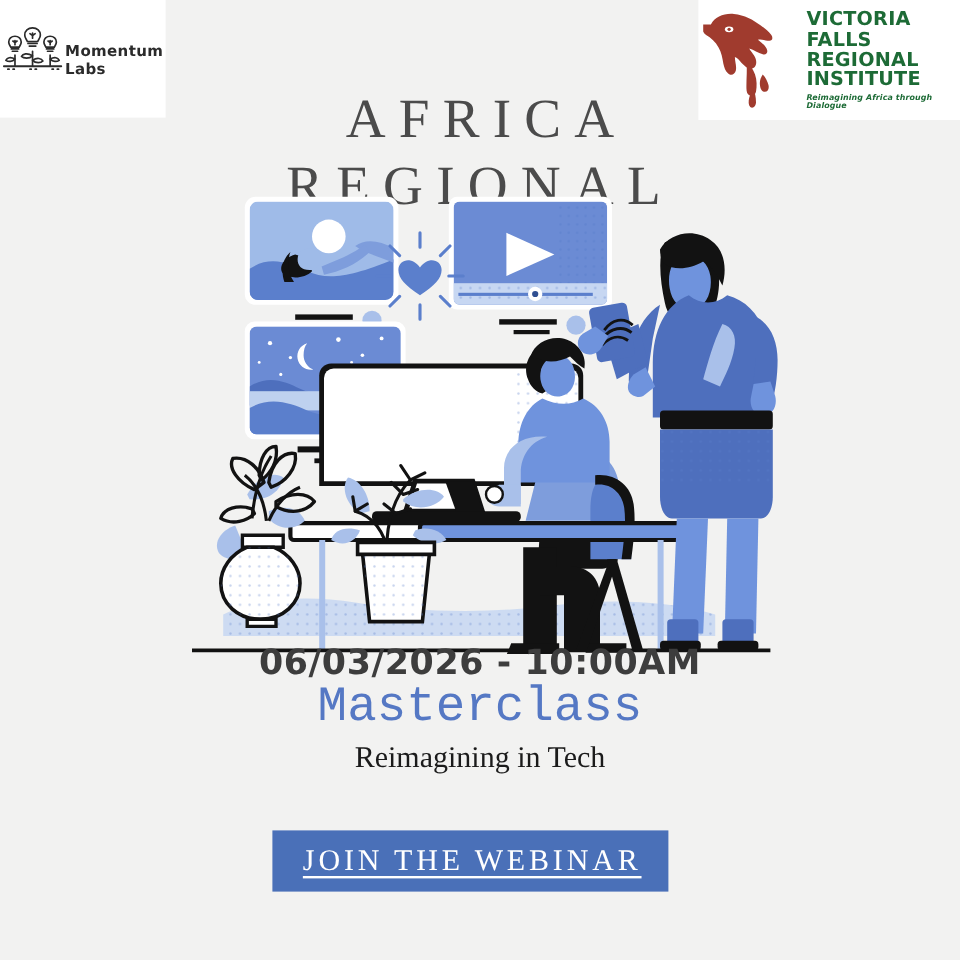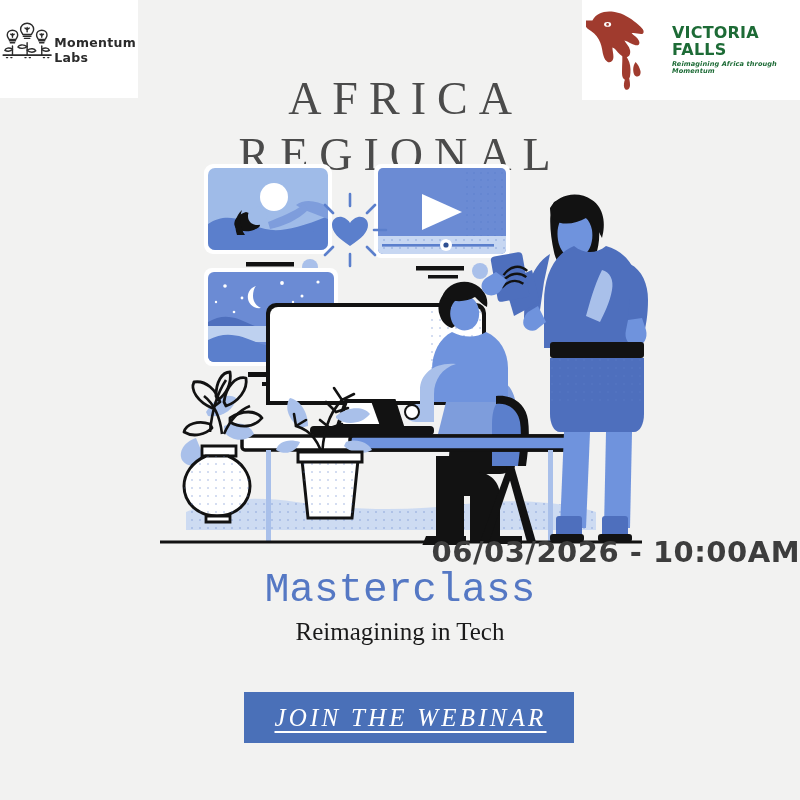--- a/index.html
+++ b/index.html
@@ -45,40 +45,40 @@
     letter-spacing:11px;color:#4b4b4b;
     text-indent:11px;
   }
 
   
   #illustration{position:absolute;left:150px;top:150px;width:500px;height:395px;}
   #illustration svg{display:block;width:100%;height:100%;}
 
   
   #datetime{
-    position:absolute;left:0;top:535px;width:800px;text-align:right;
+    position:absolute;left:0;top:535px;width:800px;text-align:center;
     font-family:"DejaVu Sans", sans-serif;
     font-weight:700;font-size:29px;letter-spacing:.5px;color:#3d3d3d;
   }
   #masterclass{
     position:absolute;left:0;top:567px;width:800px;text-align:center;
     font-family:Liberation Mono, monospace;
     font-size:41px;color:#5578c4;
   }
   #topic{
     position:absolute;left:0;top:618px;width:800px;text-align:center;
     font-family:"Liberation Serif", serif;
     font-size:25px;color:#1b1b1b;
   }
 
   
   #cta{
-    position:absolute;left:244px;top:692px;width:330px;height:51px;
+    position:absolute;left:227px;top:692px;width:330px;height:51px;
     background:#4a70b8;border:none;padding:0;cursor:pointer;
-    display:flex;align-items:center;justify-content:center;font-style:italic;
+    display:flex;align-items:center;justify-content:center;
   }
   #cta-label{
     font-family:"Liberation Serif", serif;
     font-size:25px;color:#ffffff;letter-spacing:3.2px;
     text-decoration:underline;text-underline-offset:5px;
     text-indent:3px;
   }
 </style>
 </head>
 <body>
@@ -125,21 +125,22 @@
           <path d="M45 56c4 4 7 9 9 14 2 6 2 12 1 18-1 4-5 6-8 3-2-2-2-6-2-9 0-9 1-17 0-26z"></path>
           <path d="M62 70c3 3 5 7 6 11 1 4-1 8-5 7-3-1-4-5-4-9 0-3 1-6 3-9z"></path>
           <path d="M52 85c2 4 3 9 3 14 0 4-3 7-6 5-2-2-2-6-1-10 1-3 2-6 4-9z"></path>
         </g>
         <ellipse cx="27" cy="23" rx="4.4" ry="3" fill="#ffffff"></ellipse>
         <ellipse cx="27" cy="23" rx="1.7" ry="1.7" fill="#a03b2e"></ellipse>
       </svg>
     </span>
     <span class="vfri-text">
       <span class="vfri-l1">VICTORIA FALLS</span>
-      <span class="vfri-tag">Reimagining Africa through Momentum</span>
+      <span class="vfri-l2">REGIONAL INSTITUTE</span>
+      <span class="vfri-tag">Reimagining Africa through Dialogue</span>
     </span>
   </div>
 
   <h1 id="title">
     <span>AFRICA</span><br>
     <span>REGIONAL</span>
   </h1>
 
   <div id="illustration">
     <svg viewBox="0 0 500 395" xmlns="http://www.w3.org/2000/svg">

